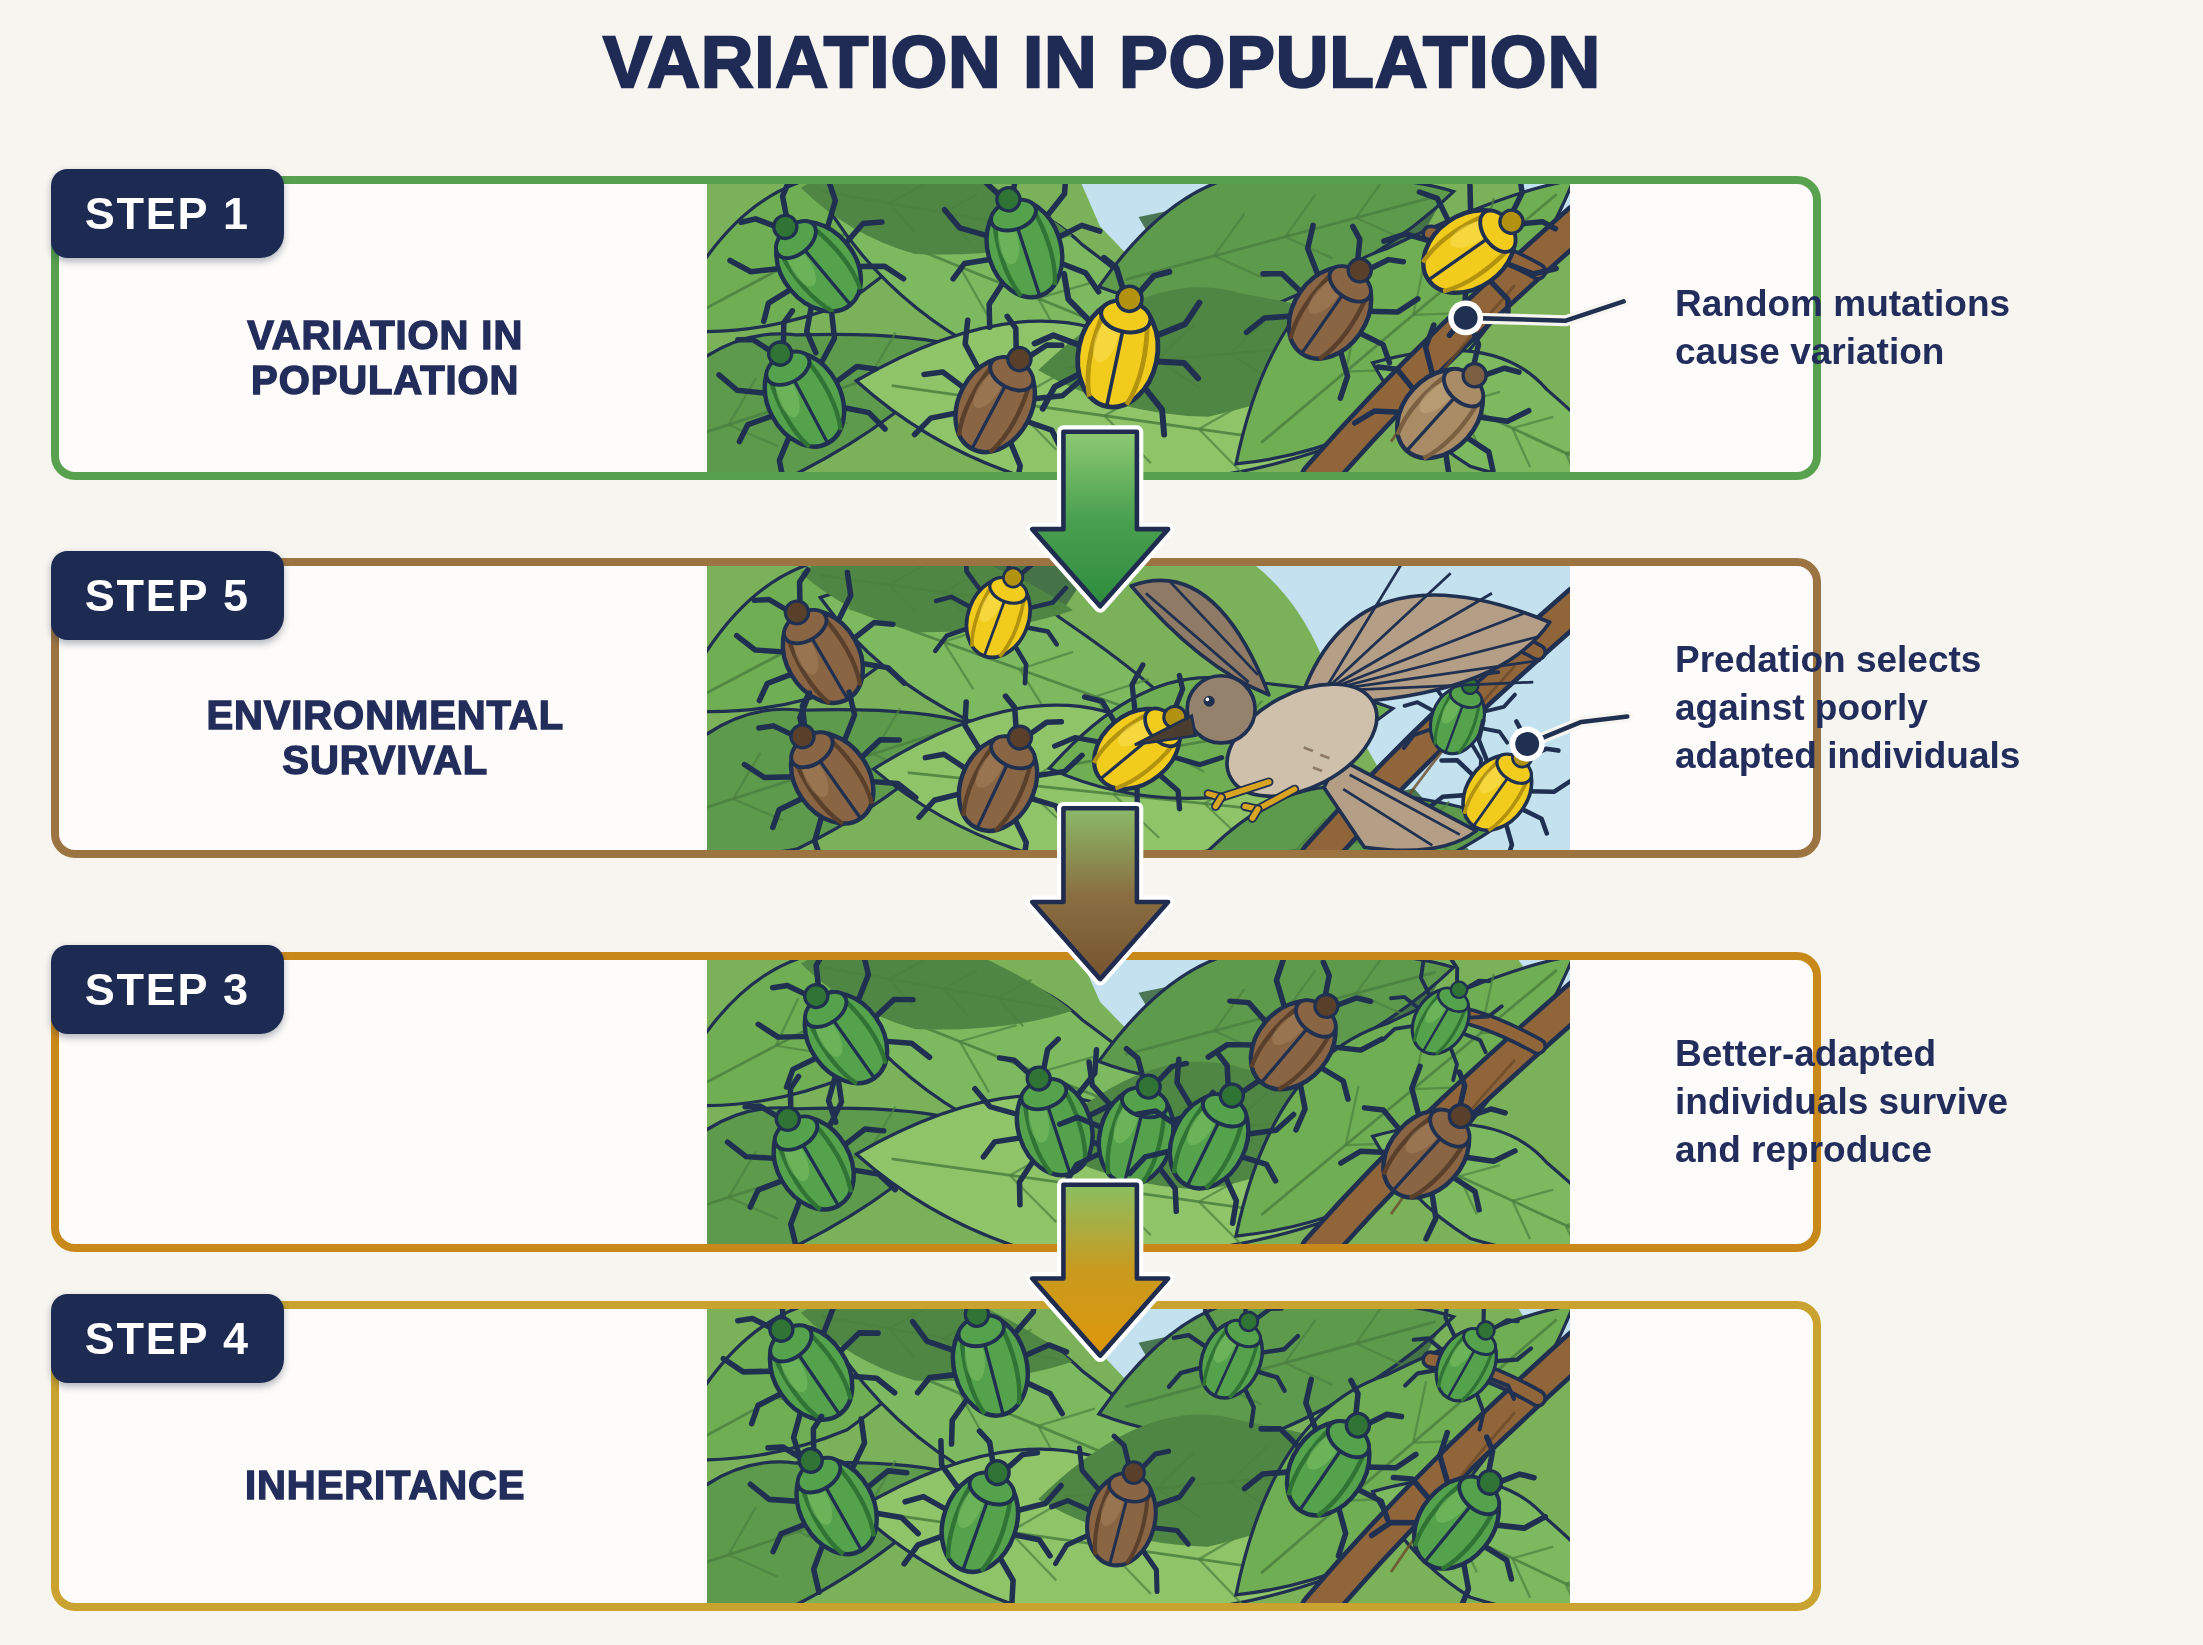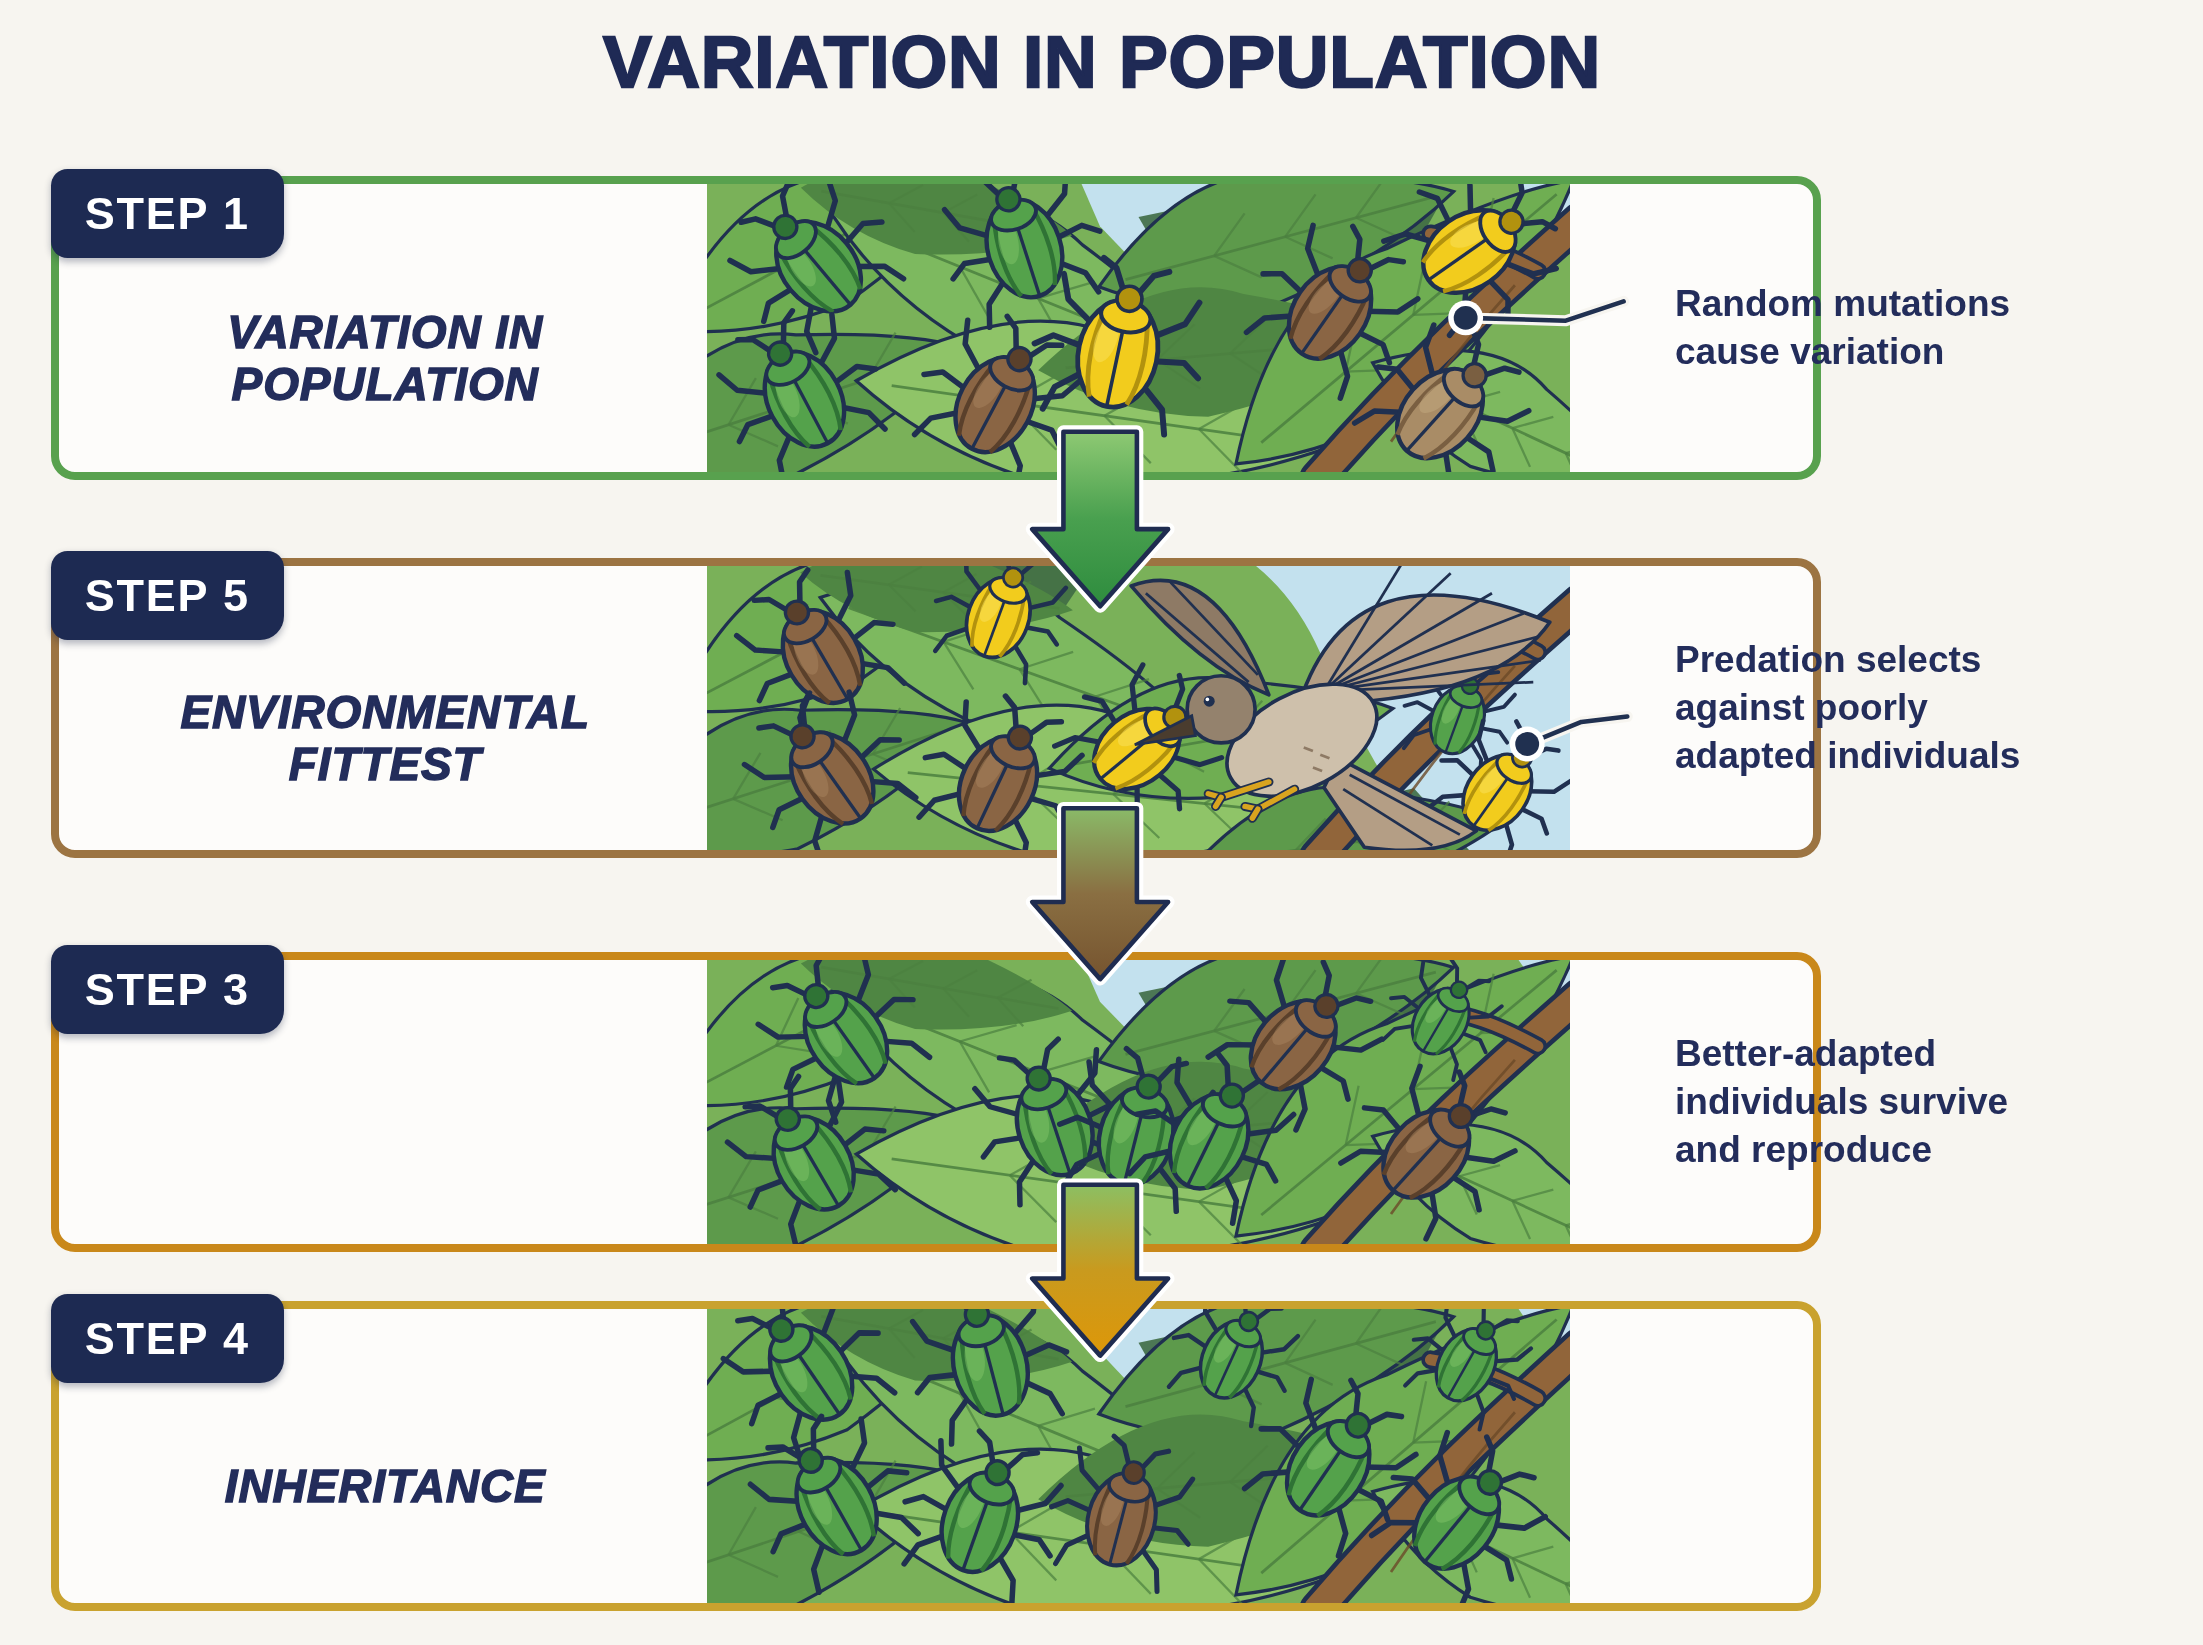--- a/index.html
+++ b/index.html
@@ -24,22 +24,22 @@
   .badge{
     position:absolute;left:-8.3px;top:-14.7px;width:233px;height:89px;
     background:#1d2a52;border-radius:16.5px 16.5px 24px 16.5px;
     display:flex;align-items:center;justify-content:center;z-index:3;
     box-shadow:0 3.7px 7.3px rgba(20,30,60,.30);
   }
   .badge span{color:#ffffff;font-size:45px;font-weight:bold;letter-spacing:1.8px;}
   .panel-title{
     position:absolute;left:9.2px;width:634px;top:64px;bottom:3.7px;
     display:flex;align-items:center;justify-content:center;text-align:center;
-    font-size:46px;font-weight:bold;color:#232d5b;line-height:1.14;
-    white-space:pre-line;letter-spacing:0.9px;font-style:italic;-webkit-text-stroke:1.4px currentColor;
+    font-size:40px;font-weight:bold;color:#232d5b;line-height:1.14;
+    white-space:pre-line;letter-spacing:0.9px;-webkit-text-stroke:1.4px currentColor;
   }
   .scene{
     position:absolute;left:648px;top:0;width:863px;height:100%;overflow:hidden;
     background:#9cc27d;
   }
   .scene svg{width:100%;height:100%;display:block;}
   .annotation{
     position:absolute;left:1616px;width:514px;top:0;height:100%;
     display:flex;align-items:center;text-align:left;
     font-size:37px;font-weight:bold;color:#232d5b;line-height:1.3;white-space:pre-line;
@@ -301,21 +301,21 @@
     </div>
   <div class="annotation">Random mutations
 cause variation</div>
 </section>
 
 <section class="panel p1" style="border-color: rgb(156, 116, 66);">
   <div class="badge">
     <span>STEP 5</span>
   </div>
   <div class="panel-title">ENVIRONMENTAL
-FITTEST</div>
+SURVIVAL</div>
   <div class="scene">
       <svg viewBox="0 0 940 313" preserveAspectRatio="none">
         <rect x="0" y="0" width="940" height="313" fill="#7ab159"></rect>
         <path d="M598,0 L940,0 L940,313 L790,313 Q716,210 668,96 Q642,36 598,0 Z" fill="#c3e1ee"></path>
         <polygon points="640,275 770,245 830,313 655,313" fill="#3f6b44" opacity="0.9"></polygon>
         <polygon points="300,0 420,0 380,60 310,48" fill="#3f6b44" opacity="0.9"></polygon>
         <g transform="translate(150 60) rotate(-28)">
           <path d="M -210 0 Q -73.5 -105 31.5 -63 Q 157.5 -31.5 210 0 Q 115.50000000000001 49 -21 66.5 Q -126 56 -210 0 Z" fill="#6fae52" stroke="#203050" stroke-width="3.5"></path>
           <line x1="-178.5" y1="0" x2="189" y2="0" stroke="#4c8140" stroke-width="3" opacity="0.85"></line>
           <line x1="-73.5" y1="0" x2="-27.299999999999997" y2="-35" stroke="#4c8140" stroke-width="2.5" opacity="0.7"></line>

